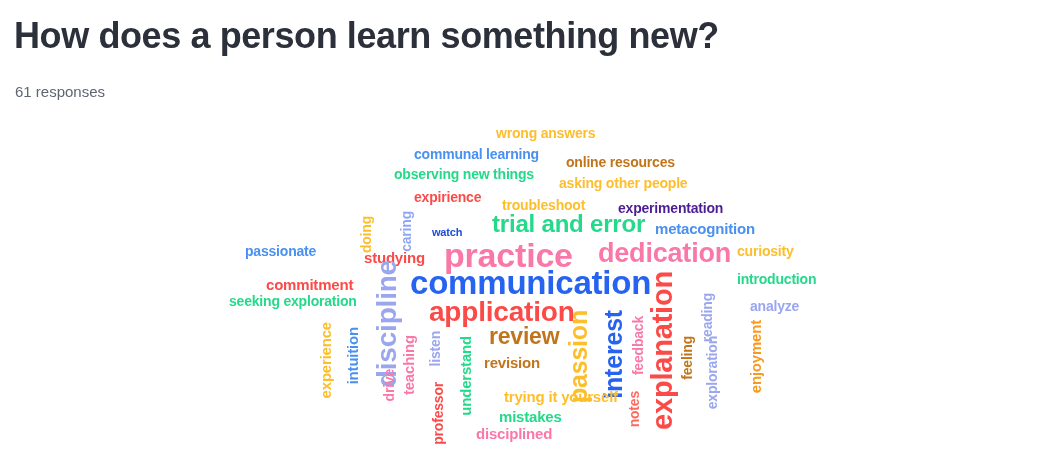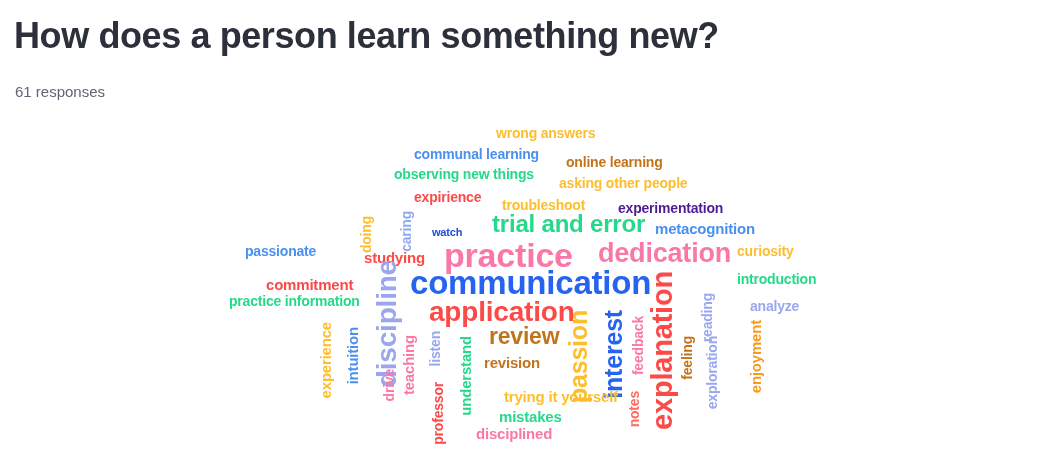--- a/index.html
+++ b/index.html
@@ -66,42 +66,42 @@
 
 <div id="page">
 
   <div id="question-title">How does a person learn something new?</div>
 
   <div id="response-count">61 responses</div>
 
   <div id="wordcloud">
       <div class="word" style="font-size: 14px; color: rgb(253, 190, 44); left: 496px; top: 18px;">wrong answers</div>
       <div class="word" style="font-size: 14px; color: rgb(74, 144, 240); left: 414px; top: 39px;">communal learning</div>
-      <div class="word" style="font-size: 14px; color: rgb(194, 116, 26); left: 566px; top: 47px;">online learning</div>
+      <div class="word" style="font-size: 14px; color: rgb(194, 116, 26); left: 566px; top: 47px;">online resources</div>
       <div class="word" style="font-size: 14px; color: rgb(37, 217, 138); left: 394px; top: 59px;">observing new things</div>
       <div class="word" style="font-size: 14px; color: rgb(253, 190, 44); left: 559px; top: 68px;">asking other people</div>
       <div class="word" style="font-size: 14px; color: rgb(251, 74, 72); left: 414px; top: 82px;">expirience</div>
       <div class="word" style="font-size: 14px; color: rgb(253, 190, 44); left: 502px; top: 90px;">troubleshoot</div>
       <div class="word" style="font-size: 14px; color: #4c1d95; left: 618px; top: 93px;">experimentation</div>
       <div class="word rot" style="font-size: 14px; color: rgb(253, 190, 44); left: 359px; top: 108px; transform: rotate(-90deg) translate(-100%, 0px); transform-origin: 0px 0px;">doing</div>
       <div class="word" style="font-size: 24px; color: rgb(37, 217, 138); left: 492px; top: 104px;">trial and error</div>
       <div class="word" style="font-size: 15px; color: rgb(74, 144, 240); left: 655px; top: 113px;">metacognition</div>
       <div class="word rot" style="font-size: 14px; color: rgb(143, 168, 245); left: 399px; top: 103px; transform: rotate(-90deg) translate(-100%, 0px); transform-origin: 0px 0px;">caring</div>
       <div class="word" style="font-size: 11px; color: #1d4ed8; left: 432px; top: 119px;">watch</div>
       <div class="word" style="font-size: 15px; color: rgb(251, 74, 72); left: 328px; top: 142px; margin-left: 36px;">studying</div>
       <div class="word" style="font-size: 14px; color: rgb(74, 144, 240); left: 245px; top: 136px;">passionate</div>
       <div class="word" style="font-size: 34px; color: rgb(249, 120, 168); left: 444px; top: 130px;">practice</div>
       <div class="word" style="font-size: 27px; color: rgb(249, 120, 168); left: 598px; top: 132px;">dedication</div>
       <div class="word" style="font-size: 14px; color: rgb(253, 190, 44); left: 737px; top: 136px;">curiosity</div>
       <div class="word" style="font-size: 15px; color: rgb(251, 74, 72); left: 266px; top: 153px; margin-top: 16px;">commitment</div>
       <div class="word" style="font-size: 33px; color: rgb(37, 99, 240); left: 410px; top: 158px;">communication</div>
       <div class="word" style="font-size: 14px; color: rgb(37, 217, 138); left: 737px; top: 164px;">introduction</div>
       <div class="word rot" style="font-size: 28px; color: rgb(154, 166, 238); left: 373px; top: 152px; transform: rotate(-90deg) translate(-100%, 0px); transform-origin: 0px 0px;">discipline</div>
       <div class="word rot" style="font-size: 14px; color: rgb(154, 166, 238); left: 700px; top: 185px; transform: rotate(-90deg) translate(-100%, 0px); transform-origin: 0px 0px;">reading</div>
-      <div class="word" style="font-size: 14px; color: rgb(37, 217, 138); left: 229px; top: 186px;">practice information</div>
+      <div class="word" style="font-size: 14px; color: rgb(37, 217, 138); left: 229px; top: 186px;">seeking exploration</div>
       <div class="word rot" style="font-size: 29px; color: rgb(251, 74, 72); left: 648px; top: 163px; transform: rotate(-90deg) translate(-100%, 0px); transform-origin: 0px 0px;">explanation</div>
       <div class="word" style="font-size: 14px; color: rgb(154, 166, 238); left: 750px; top: 191px;">analyze</div>
       <div class="word" style="font-size: 28px; color: rgb(251, 74, 72); left: 413px; top: 190px; margin-left: 16px;">application</div>
       <div class="word rot" style="font-size: 25px; color: rgb(253, 190, 44); left: 566px; top: 202px; transform: rotate(-90deg) translate(-100%, 0px); transform-origin: 0px 0px;">passion</div>
       <div class="word rot" style="font-size: 25px; color: rgb(37, 99, 240); left: 601px; top: 202px; transform: rotate(-90deg) translate(-100%, 0px); transform-origin: 0px 0px;">interest</div>
       <div class="word rot" style="font-size: 14px; color: rgb(249, 120, 168); left: 631px; top: 208px; transform: rotate(-90deg) translate(-100%, 0px); transform-origin: 0px 0px;">feedback</div>
       <div class="word rot" style="font-size: 15px; color: rgb(253, 190, 44); left: 318px; top: 214px; transform: rotate(-90deg) translate(-100%, 0px); transform-origin: 0px 0px;">experience</div>
       <div class="word rot" style="font-size: 15px; color: rgb(74, 144, 240); left: 345px; top: 219px; transform: rotate(-90deg) translate(-100%, 0px); transform-origin: 0px 0px;">intuition</div>
       <div class="word rot" style="font-size: 15px; color: rgb(247, 154, 30); left: 748px; top: 212px; transform: rotate(-90deg) translate(-100%, 0px); transform-origin: 0px 0px;">enjoyment</div>
       <div class="word" style="font-size: 23px; color: rgb(194, 116, 26); left: 489px; top: 217px;">review</div>

